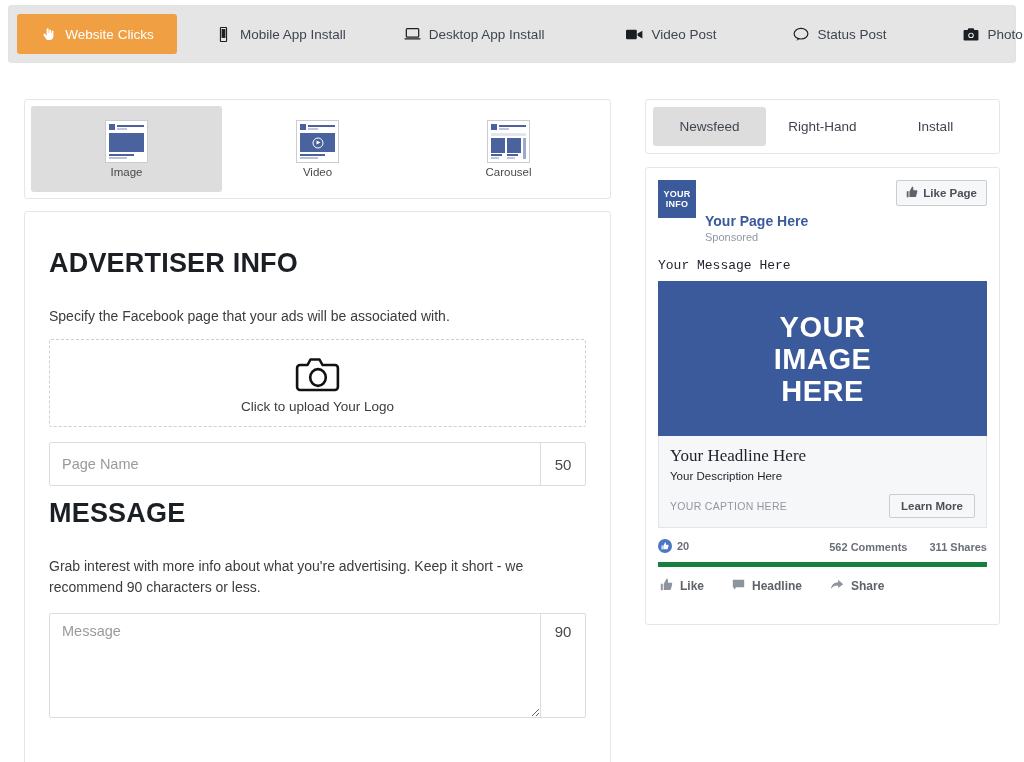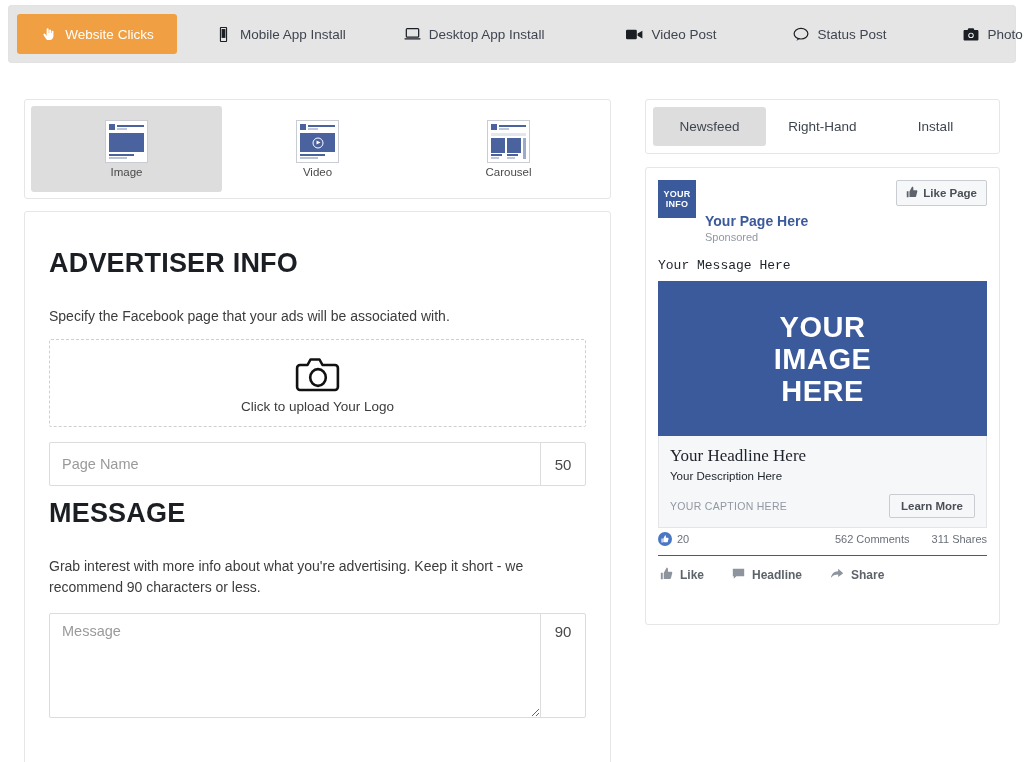--- a/index.html
+++ b/index.html
@@ -338,23 +338,24 @@
     background: #f6f7f9;
     border-radius: 2px;
     font-size: 11.5px;
     font-weight: bold;
     color: #4b4f56;
     padding: 5px 11px;
     cursor: pointer;
   }
   .fb-stats {
     display: flex;
-    align-items: center;
-    margin-top: 4px;
+    align-items: flex-end;
+    margin-top: 11px;
     padding-bottom: 9px;
+    font-weight: bold;
   }
   .fb-like-count {
     display: flex;
     align-items: center;
     gap: 5px;
     font-size: 11px;
     color: #6a6f78;
   }
   .fb-thumb-circle {
     width: 14px; height: 14px;
@@ -365,21 +366,21 @@
     justify-content: center;
   }
   .fb-stats-right {
     margin-left: auto;
     display: flex;
     gap: 22px;
     font-size: 11px;
     color: #6a6f78;
   }
   .fb-actions {
-    border-top: 1px solid #15803d;
+    border-top: 5px solid #15803d;
     display: flex;
     gap: 28px;
     padding: 11px 2px 10px 2px;
     text-align: right;
   }
   .fb-act {
     display: flex;
     align-items: center;
     gap: 7px;
     font-size: 12px;

